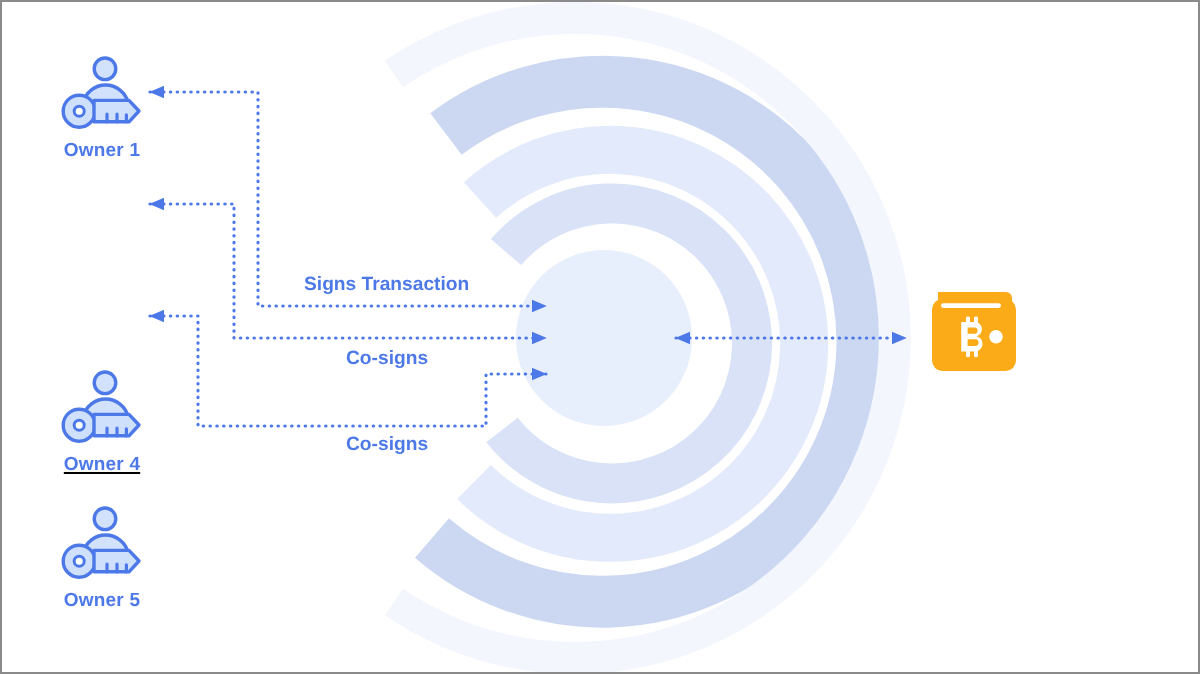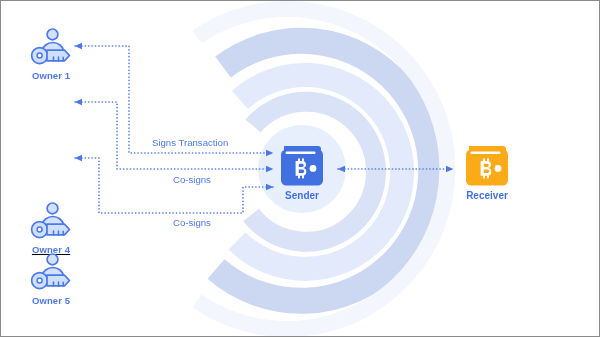--- a/index.html
+++ b/index.html
@@ -29,21 +29,21 @@
 
   .wallet{width:90px;}
   .wallet .glyph{width:90px;height:44px;display:block;}
   .wallet .cap{
     font-size:10px;font-weight:bold;color:#4170e0;
     margin-top:3px;line-height:12px;white-space:nowrap;
   }
 
   .edge-label{
     position:absolute;z-index:4;
-    font-size:9.6px;font-weight:normal;color:#4d79e8;
+    font-size:9.6px;font-weight:bold;color:#4d79e8;
     white-space:nowrap;line-height:11px;
   }
 </style>
 </head>
 <body>
 
 <div id="stage">
 
   <svg id="bg-svg" viewBox="0 0 600 337" xmlns="http://www.w3.org/2000/svg" aria-hidden="true">
     <defs>
@@ -103,21 +103,21 @@
         <circle cx="8.6" cy="27.6" r="2.5" fill="#ffffff" stroke="#4d79e8" stroke-width="1.5"></circle>
         <path d="M 16.0 22.2 L 33.5 22.2 L 38.5 27.5 L 33.5 32.9 L 16.0 32.9 z" fill="#cfe0fc" stroke="#4d79e8" stroke-width="1.7" stroke-linejoin="round"></path>
         <path d="M 22.5 32.9 L 22.5 29.0 M 27.5 32.9 L 27.5 29.0 M 32.2 32.9 L 32.2 29.4" stroke="#4d79e8" stroke-width="1.6" stroke-linecap="round"></path>
       </g>
     </svg>
     <div class="cap">Owner 1</div>
   </div>
 
 
 
-  <div class="node owner" style="left:14px;top:200px;text-decoration:underline;">
+  <div class="node owner" style="left:14px;top:183px;text-decoration:underline;">
     <svg class="glyph" viewBox="0 0 72 42" aria-hidden="true">
       <g transform="translate(16,1)">
         <circle cx="21.5" cy="6.4" r="5.4" fill="#d3e2fc" stroke="#4d79e8" stroke-width="1.7"></circle>
         <path d="M 10.5 23.5 a 11.6 11.6 0 0 1 22.6 0 z" fill="#d3e2fc" stroke="#4d79e8" stroke-width="1.7" stroke-linejoin="round"></path>
         <circle cx="8.6" cy="27.6" r="8.0" fill="#cfe0fc" stroke="#4d79e8" stroke-width="1.7"></circle>
         <circle cx="8.6" cy="27.6" r="2.5" fill="#ffffff" stroke="#4d79e8" stroke-width="1.5"></circle>
         <path d="M 16.0 22.2 L 33.5 22.2 L 38.5 27.5 L 33.5 32.9 L 16.0 32.9 z" fill="#cfe0fc" stroke="#4d79e8" stroke-width="1.7" stroke-linejoin="round"></path>
         <path d="M 22.5 32.9 L 22.5 29.0 M 27.5 32.9 L 27.5 29.0 M 32.2 32.9 L 32.2 29.4" stroke="#4d79e8" stroke-width="1.6" stroke-linecap="round"></path>
       </g>
     </svg>
@@ -131,55 +131,34 @@
         <path d="M 10.5 23.5 a 11.6 11.6 0 0 1 22.6 0 z" fill="#d3e2fc" stroke="#4d79e8" stroke-width="1.7" stroke-linejoin="round"></path>
         <circle cx="8.6" cy="27.6" r="8.0" fill="#cfe0fc" stroke="#4d79e8" stroke-width="1.7"></circle>
         <circle cx="8.6" cy="27.6" r="2.5" fill="#ffffff" stroke="#4d79e8" stroke-width="1.5"></circle>
         <path d="M 16.0 22.2 L 33.5 22.2 L 38.5 27.5 L 33.5 32.9 L 16.0 32.9 z" fill="#cfe0fc" stroke="#4d79e8" stroke-width="1.7" stroke-linejoin="round"></path>
         <path d="M 22.5 32.9 L 22.5 29.0 M 27.5 32.9 L 27.5 29.0 M 32.2 32.9 L 32.2 29.4" stroke="#4d79e8" stroke-width="1.6" stroke-linecap="round"></path>
       </g>
     </svg>
     <div class="cap">Owner 5</div>
   </div>
 
-  <div class="node wallet" style="left:256px;top:142px;">
-    <svg class="glyph" viewBox="0 0 90 44" aria-hidden="true">
-      <g transform="translate(21,0)">
-        <path d="M 6 3 L 40 3 a 3 3 0 0 1 3 3 L 43 9 L 6 9 z" fill="#4170e0"></path>
-        <rect x="3" y="6.5" width="42" height="36" rx="5.2" fill="#4170e0"></rect>
-        <rect x="7.5" y="8.6" width="30" height="2.4" rx="1.2" fill="#ffffff"></rect>
-        <g fill="#ffffff">
-          <path d="M 17.6 18.0 L 24.6 18.0 a 3.6 3.6 0 0 1 0.6 7.1 a 3.9 3.9 0 0 1 -0.5 7.7 L 17.6 32.8 z
-                   M 20.8 20.8 L 20.8 23.9 L 24.2 23.9 a 1.55 1.55 0 0 0 0 -3.1 z
-                   M 20.8 26.6 L 20.8 30.0 L 24.6 30.0 a 1.7 1.7 0 0 0 0 -3.4 z"></path>
-          <rect x="20.0" y="15.2" width="2.0" height="3.6" rx="0.8"></rect>
-          <rect x="24.0" y="15.2" width="2.0" height="3.6" rx="0.8"></rect>
-          <rect x="20.0" y="32.0" width="2.0" height="3.6" rx="0.8"></rect>
-          <rect x="24.0" y="32.0" width="2.0" height="3.6" rx="0.8"></rect>
-          <circle cx="35.0" cy="25.4" r="3.4"></circle>
-        </g>
-      </g>
-    </svg>
-    <div class="cap">Sender</div>
-  </div>
 
   <div class="node wallet" style="left:441px;top:142px;">
     <svg class="glyph" viewBox="0 0 90 44" aria-hidden="true">
       <g transform="translate(21,0)">
         <path d="M 6 3 L 40 3 a 3 3 0 0 1 3 3 L 43 9 L 6 9 z" fill="#fbab18"></path>
         <rect x="3" y="6.5" width="42" height="36" rx="5.2" fill="#fbab18"></rect>
         <rect x="7.5" y="8.6" width="30" height="2.4" rx="1.2" fill="#ffffff"></rect>
         <g fill="#ffffff">
           <path d="M 17.6 18.0 L 24.6 18.0 a 3.6 3.6 0 0 1 0.6 7.1 a 3.9 3.9 0 0 1 -0.5 7.7 L 17.6 32.8 z
                    M 20.8 20.8 L 20.8 23.9 L 24.2 23.9 a 1.55 1.55 0 0 0 0 -3.1 z
                    M 20.8 26.6 L 20.8 30.0 L 24.6 30.0 a 1.7 1.7 0 0 0 0 -3.4 z"></path>
           <rect x="20.0" y="15.2" width="2.0" height="3.6" rx="0.8"></rect>
           <rect x="24.0" y="15.2" width="2.0" height="3.6" rx="0.8"></rect>
           <rect x="20.0" y="32.0" width="2.0" height="3.6" rx="0.8"></rect>
           <rect x="24.0" y="32.0" width="2.0" height="3.6" rx="0.8"></rect>
           <circle cx="35.0" cy="25.4" r="3.4"></circle>
         </g>
       </g>
     </svg>
-    <div class="cap">Receiver</div>
   </div>
 
 </div>
 
 </body></html>

